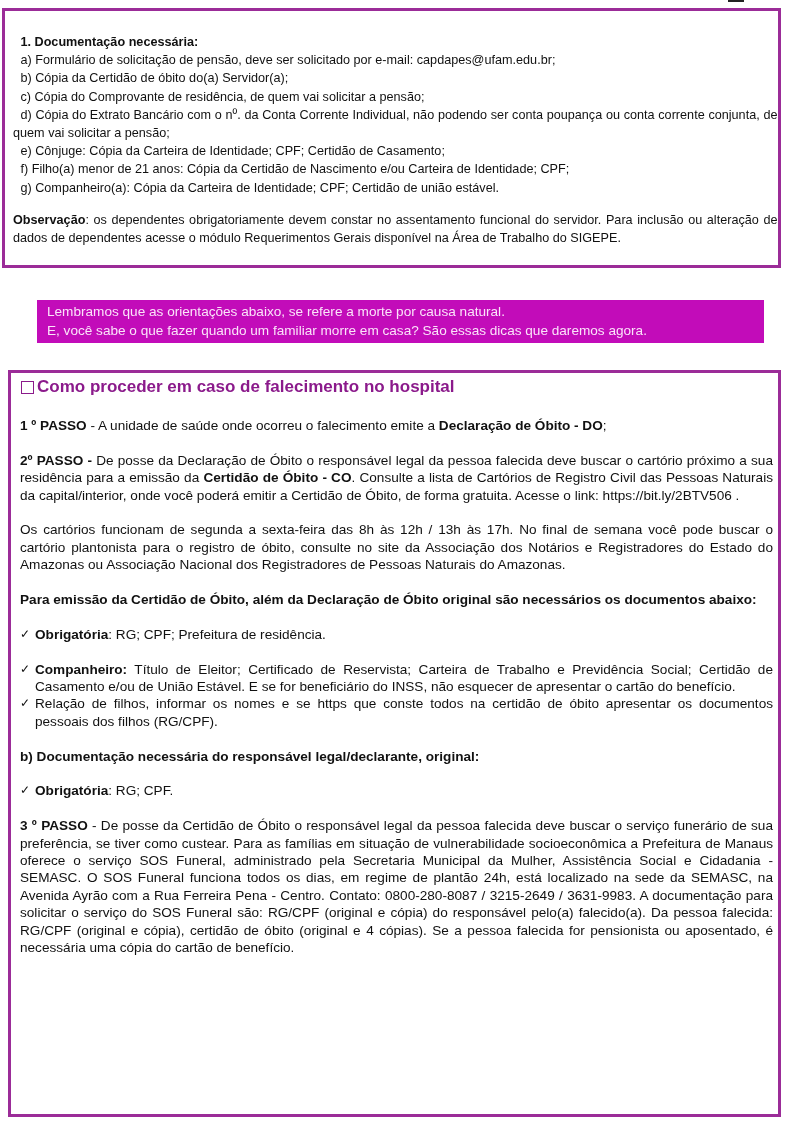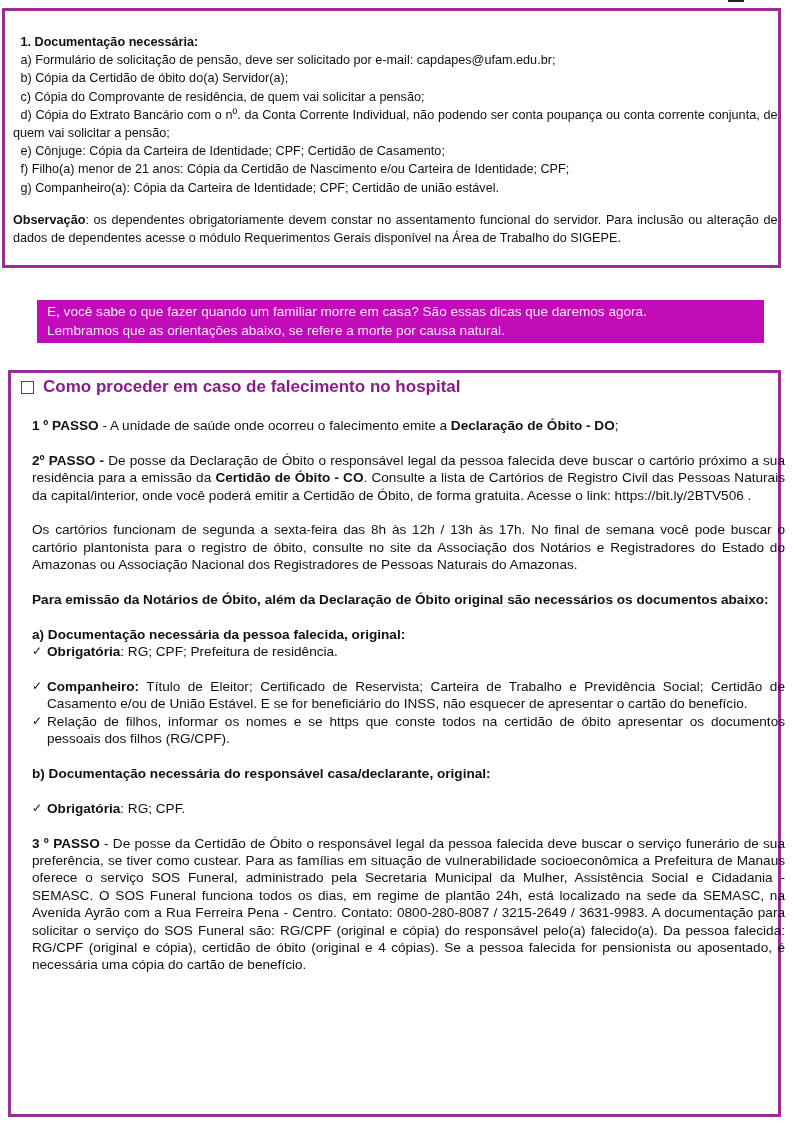--- a/index.html
+++ b/index.html
@@ -14,23 +14,23 @@
   .box1 .item { padding-left:8px; }
   .box1 .item.wrap { padding-left:0; text-indent:8px; text-align:justify; }
   .box1 .obs { margin-top:14px; text-align:justify; }
   .banner { position:absolute; left:37px; top:300px; width:727px; height:43px;
             background:#c20cb9; color:#fbe3fa; box-sizing:border-box; padding:2px 10px 0 10px;
             font-size:13.6px; line-height:19px; text-align:justify; }
   .banner span { display:block; }
   .box2 { position:absolute; left:8px; top:370px; width:767px; height:741px;
           border:3px solid #9b2c98; }
   .box2 .head { position:absolute; left:10px; top:4px; color:#8b1a8b; font-weight:bold;
-                font-size:17px; display:flex; align-items:center; gap:9px; }
+                font-size:17px; display:flex; align-items:center; gap:3px; }
   .box2 .head .sq { width:11px; height:11px; border:1.5px solid #8b1a8b; display:inline-block; }
-  .box2 .content { position:absolute; left:21px; top:44px; width:753px;
+  .box2 .content { position:absolute; left:9px; top:44px; width:753px;
           font-size:13.6px; line-height:17.4px; }
   .p { text-align:justify; margin:0 0 17.4px 0; }
   .check { display:flex; align-items:flex-start; text-align:justify; }
   .check .ck { width:15px; flex:0 0 15px; font-size:12px; }
   .check .txt { flex:1; }
   .nomargin { margin-bottom:0; }
   b { font-weight:bold; }
 </style>
 </head>
 <body>
@@ -45,54 +45,53 @@
     <div class="item">c) Cópia do Comprovante de residência, de quem vai solicitar a pensão;</div>
     <div class="item wrap">d) Cópia do Extrato Bancário com o nº. da Conta Corrente Individual, não podendo ser conta poupança ou conta corrente conjunta, de quem vai solicitar a pensão;</div>
     <div class="item">e) Cônjuge: Cópia da Carteira de Identidade;  CPF; Certidão de Casamento;</div>
     <div class="item">f) Filho(a) menor de 21 anos: Cópia da Certidão de Nascimento e/ou Carteira de Identidade;  CPF;</div>
     <div class="item">g) Companheiro(a): Cópia da Carteira de Identidade;  CPF; Certidão de união estável.</div>
     <div class="obs"><b>Observação</b><span>: os dependentes obrigatoriamente devem constar no assentamento funcional do servidor. Para inclusão ou alteração de dados de dependentes acesse o módulo Requerimentos Gerais disponível na Área de Trabalho do SIGEPE.</span></div>
   </div>
 </section>
 
 <div class="banner">
+  <span>Lembramos que as orientações abaixo, se refere a morte por causa natural.</span>
   <span>E, você sabe o que fazer quando um familiar morre em casa? São essas dicas que daremos agora.</span>
-  <span>Lembramos que as orientações abaixo, se refere a morte por causa natural.</span>
 </div>
 
 <section class="box2">
   <div class="head">
     <span class="sq"></span>
     <span>Como proceder em caso de falecimento no hospital</span>
   </div>
   <div class="content">
     <p class="p"><b>1 º PASSO</b><span> - A unidade de saúde onde ocorreu o falecimento emite a </span><b>Declaração de Óbito - DO</b><span>;</span></p>
 
     <p class="p"><b>2º PASSO -</b><span> De posse da Declaração de Óbito o responsável legal da pessoa falecida deve buscar o cartório próximo a sua residência para a emissão da </span><b>Certidão de Óbito - CO</b><span>. Consulte a lista de Cartórios de Registro Civil das Pessoas Naturais da capital/interior, onde você poderá emitir a Certidão de Óbito, de forma gratuita. Acesse o link: https://bit.ly/2BTV506  .</span></p>
 
     <p class="p">Os cartórios funcionam de segunda a sexta-feira das 8h às 12h / 13h às 17h. No final de semana você pode buscar o cartório plantonista para o registro de óbito, consulte no site da Associação  dos Notários e Registradores do Estado do Amazonas ou Associação Nacional dos Registradores de Pessoas Naturais do Amazonas.</p>
 
 
-    <p class="p"><b>Para emissão da Notários de Óbito, além da Declaração de Óbito original são necessários os documentos abaixo:</b></p>
+    <p class="p"><b>Para emissão da Certidão de Óbito, além da Declaração de Óbito original são necessários os documentos abaixo:</b></p>
 
-    <div><b> a) Documentação necessária da pessoa falecida, original:</b></div>
     <div class="check" style="margin-bottom:17.4px;">
       <span class="ck">✓</span>
       <span class="txt"><b>Obrigatória</b><span>: RG; CPF; Prefeitura de residência.</span></span>
     </div>
     <div class="check">
       <span class="ck">✓</span>
       <span class="txt"><b>Companheiro:</b><span> Título de Eleitor; Certificado de Reservista; Carteira de Trabalho e Previdência Social; Certidão de Casamento e/ou de União Estável. E se for beneficiário do INSS, não esquecer de apresentar o cartão do benefício.</span></span>
     </div>
     <div class="check" style="margin-bottom:17.4px;">
       <span class="ck">✓</span>
       <span class="txt"><span>Relação de filhos, informar os nomes e se https que conste todos na certidão de óbito apresentar os documentos pessoais dos filhos (RG/CPF).</span></span>
     </div>
 
-    <p class="p"><b>b) Documentação necessária do responsável casa/declarante, original:</b></p>
+    <p class="p"><b>b) Documentação necessária do responsável legal/declarante, original:</b></p>
     <div class="check" style="margin-bottom:17.4px;">
       <span class="ck">✓</span>
       <span class="txt"><b>Obrigatória</b><span>: RG; CPF.</span></span>
     </div>
 
     <p class="p nomargin"><b>3 º PASSO</b><span> - De posse da Certidão de Óbito o responsável legal da pessoa falecida deve buscar o serviço funerário de sua preferência, se tiver como custear. Para as famílias em situação de vulnerabilidade socioeconômica a Prefeitura de Manaus oferece o serviço SOS Funeral, administrado pela Secretaria Municipal da Mulher, Assistência Social e Cidadania - SEMASC. O SOS Funeral funciona todos os dias, em regime de plantão 24h, está localizado na sede da SEMASC, na Avenida Ayrão com a Rua Ferreira Pena - Centro. Contato: 0800-280-8087 / 3215-2649 / 3631-9983. A documentação para solicitar o serviço do SOS Funeral são: RG/CPF (original e cópia) do responsável pelo(a) falecido(a). Da pessoa falecida: RG/CPF (original e cópia), certidão de óbito (original e 4 cópias). Se a pessoa falecida for pensionista ou aposentado, é necessária uma cópia do cartão de benefício.</span></p>
   </div>
 </section>
 
 </body></html>

